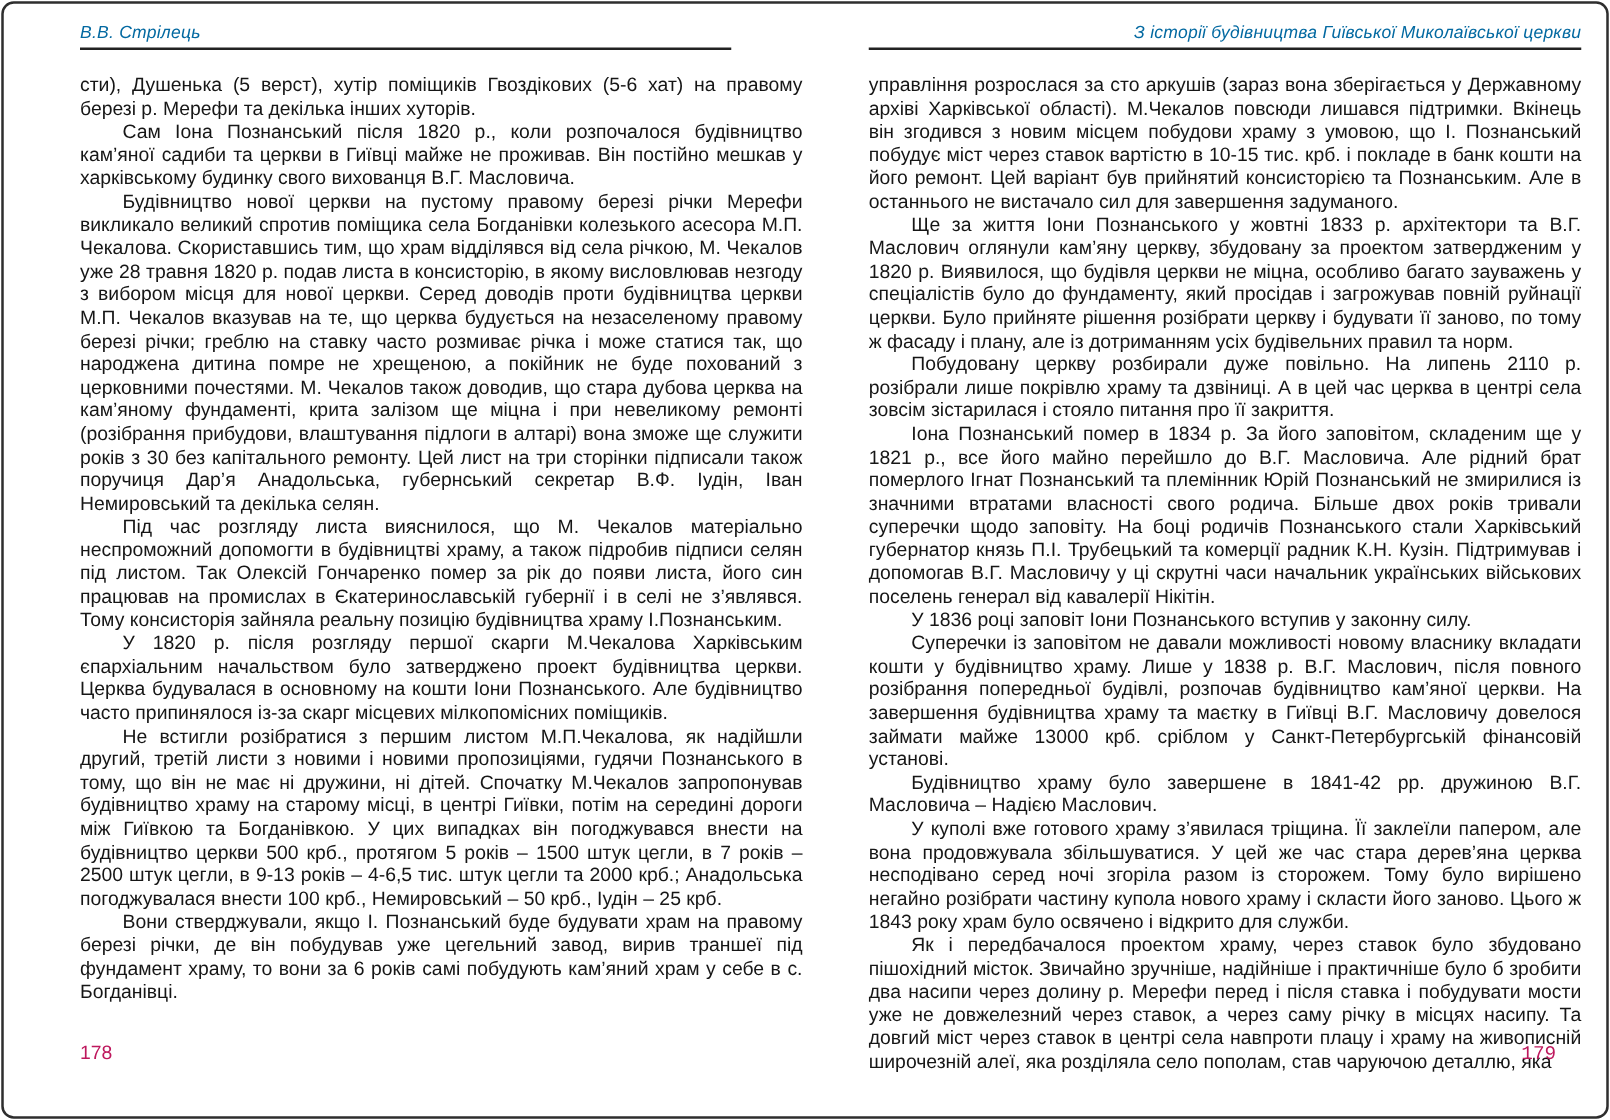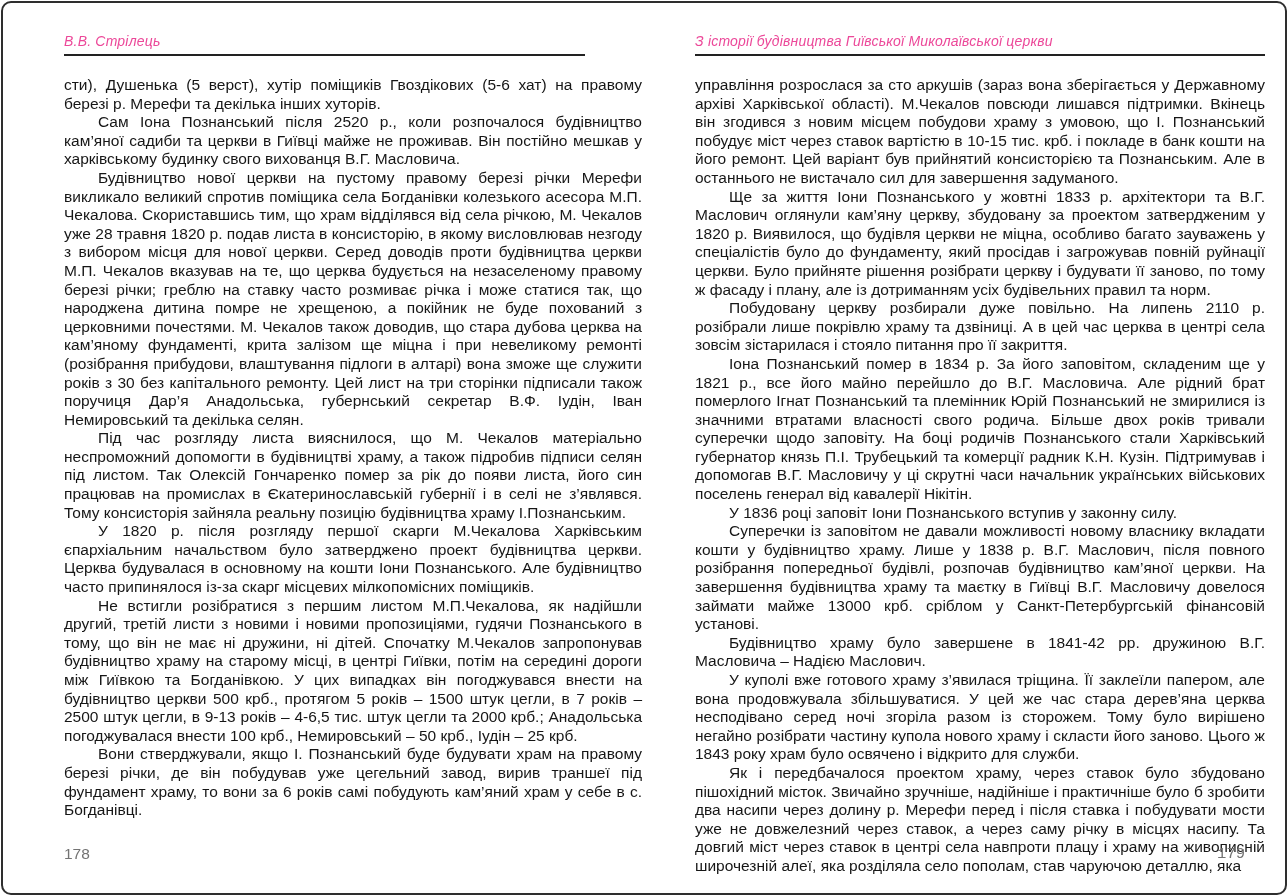--- a/index.html
+++ b/index.html
@@ -23,29 +23,29 @@
   }
   .page {
     position: absolute;
     top: 0;
     height: 100%;
   }
   .page-left  { left: 61px;  width: 578px; }
   .page-right { left: 692px; width: 570px; }
 
   .running-head {
-    padding-top: 30px;
+    padding-top: 14px;
     font-size: 14px;
     font-style: italic;
-    color: #ec4899;
+    color: #0369a1;
     letter-spacing: 0.2px;
     white-space: nowrap;
   }
   .page-left  .running-head { text-align: left; }
-  .page-right .running-head { text-align: left; }
+  .page-right .running-head { text-align: right; }
 
   .head-rule {
     height: 0;
     border-bottom: 2px solid #222;
     margin-top: 5px;
   }
   .page-left  .head-rule { width: 521px; }
   .page-right .head-rule { width: 100%; }
 
   .page-body {
@@ -58,41 +58,41 @@
   .page-body p {
     margin: 0;
     text-indent: 34px;
   }
   .page-body p.cont {
     text-indent: 0;
   }
 
   .page-number {
     position: absolute;
-    bottom: 30px;
+    bottom: 41px;
     font-size: 15.5px;
-    color: #737373;
+    color: #be185d;
     margin-top: 32px;
   }
   .page-left  .page-number { left: 0; }
   .page-right .page-number { right: 20px; font-family: Liberation Mono, monospace; }
 </style>
 </head>
 <body>
 
 <div class="card">
 
   <div class="page page-left">
     <div class="running-head">
       <span>В.В. Стрілець</span>
     </div>
     <div class="head-rule"></div>
     <div class="page-body">
       <p class="cont">сти), Душенька (5 верст), хутір поміщиків Гвоздікових (5-6 хат) на правому березі р. Мерефи та декілька інших хуторів.</p>
-      <p>Сам Іона Познанський після 2520 р., коли розпочалося будівництво кам’яної садиби та церкви в Гиївці майже не проживав. Він постійно мешкав у харківському будинку свого вихованця В.Г. Масловича.</p>
+      <p>Сам Іона Познанський після 1820 р., коли розпочалося будівництво кам’яної садиби та церкви в Гиївці майже не проживав. Він постійно мешкав у харківському будинку свого вихованця В.Г. Масловича.</p>
       <p>Будівництво нової церкви на пустому правому березі річки Мерефи викликало великий спротив поміщика села Богданівки колезького асесора М.П. Чекалова. Скориставшись тим, що храм відділявся від села річкою, М. Чекалов уже 28 травня 1820 р. подав листа в консисторію, в якому висловлював незгоду з вибором місця для нової церкви. Серед доводів проти будівництва церкви М.П. Чекалов вказував на те, що церква будується на незаселеному правому березі річки; греблю на ставку часто розмиває річка і може статися так, що народжена дитина помре не хрещеною, а покійник не буде похований з церковними почестями. М. Чекалов також доводив, що стара дубова церква на кам’яному фундаменті, крита залізом ще міцна і при невеликому ремонті (розібрання прибудови, влаштування підлоги в алтарі) вона зможе ще служити років з 30 без капітального ремонту. Цей лист на три сторінки підписали також поручиця Дар’я Анадольська, губернський секретар В.Ф. Іудін, Іван Немировський та декілька селян.</p>
       <p>Під час розгляду листа вияснилося, що М. Чекалов матеріально неспроможний допомогти в будівництві храму, а також підробив підписи селян під листом. Так Олексій Гончаренко помер за рік до появи листа, його син працював на промислах в Єкатеринославській губернії і в селі не з’являвся. Тому консисторія зайняла реальну позицію будівництва храму І.Познанським.</p>
       <p>У 1820 р. після розгляду першої скарги М.Чекалова Харківським єпархіальним начальством було затверджено проект будівництва церкви. Церква будувалася в основному на кошти Іони Познанського. Але будівництво часто припинялося із-за скарг місцевих мілкопомісних поміщиків.</p>
       <p>Не встигли розібратися з першим листом М.П.Чекалова, як надійшли другий, третій листи з новими і новими пропозиціями, гудячи Познанського в тому, що він не має ні дружини, ні дітей. Спочатку М.Чекалов запропонував будівництво храму на старому місці, в центрі Гиївки, потім на середині дороги між Гиївкою та Богданівкою. У цих випадках він погоджувався внести на будівництво церкви 500 крб., протягом 5 років – 1500 штук цегли, в 7 років – 2500 штук цегли, в 9-13 років – 4-6,5 тис. штук цегли та 2000 крб.; Анадольська погоджувалася внести 100 крб., Немировський – 50 крб., Іудін – 25 крб.</p>
       <p>Вони стверджували, якщо І. Познанський буде будувати храм на правому березі річки, де він побудував уже цегельний завод, вирив траншеї під фундамент храму, то вони за 6 років самі побудують кам’яний храм у себе в с. Богданівці.</p>
     </div>
     <div class="page-number">178</div>
   </div>
 
   <div class="page page-right">

